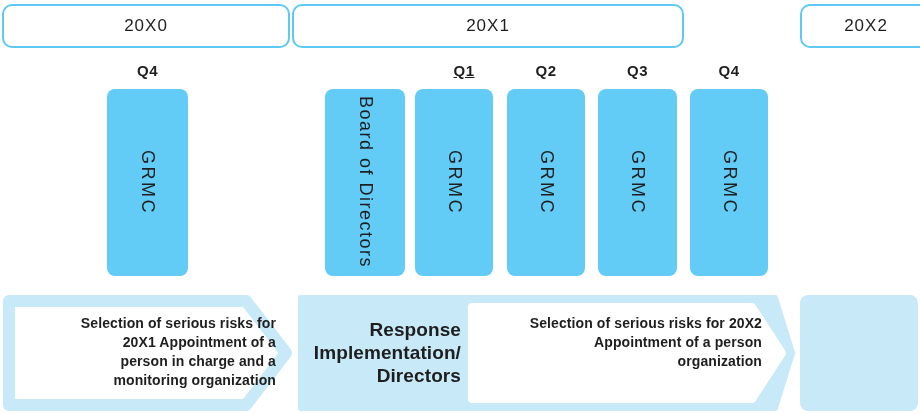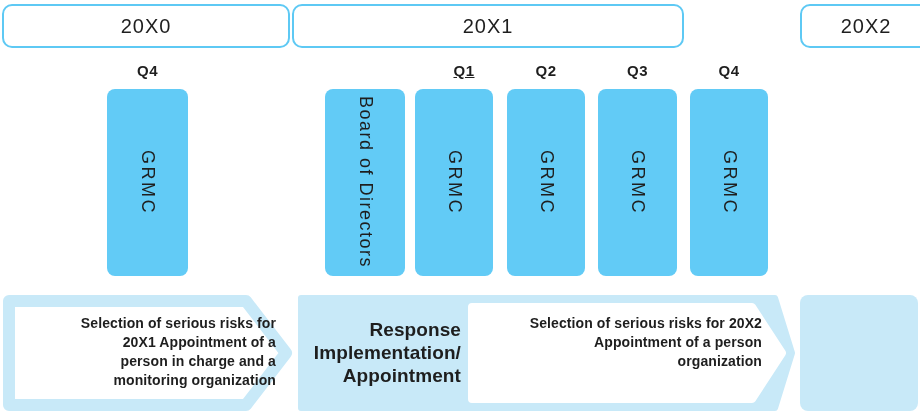--- a/index.html
+++ b/index.html
@@ -14,21 +14,21 @@
     position:relative;width:920px;height:414px;overflow:hidden;
     background:var(--bg);
     font-family:"Liberation Sans",sans-serif;
     color:var(--text-dark);
   }
   
   .year-box{
     position:absolute;top:4px;height:44px;box-sizing:border-box;
     background:#fff;border:2px solid var(--box-border);border-radius:10px;
     display:flex;align-items:center;justify-content:center;
-    font-size:20px;letter-spacing:1px;font-weight:400;
+    font-size:17px;letter-spacing:1px;font-weight:400;
   }
   .yb-0{left:2px;width:288px;}
   .yb-1{left:292px;width:392px;}
   .yb-2{left:800px;width:132px;}
   
   .q-label{
     position:absolute;top:61px;height:19px;
     display:flex;align-items:center;justify-content:center;
     font-size:15px;font-weight:600;letter-spacing:0.5px;
   }
@@ -120,21 +120,21 @@
   <div class="txt t-left">
     <span class="line">Selection of serious risks for</span>
     <span class="line">20X1 Appointment of a</span>
     <span class="line">person in charge and a</span>
     <span class="line">monitoring organization</span>
   </div>
 
   <div class="txt t-band">
     <span class="line">Response</span>
     <span class="line">Implementation/</span>
-    <span class="line">Appointment</span>
+    <span class="line">Directors</span>
   </div>
 
   <div class="txt t-white">
     <span class="line">Selection of serious risks for 20X2</span>
     <span class="line">Appointment of a person</span>
     <span class="line">organization</span>
   </div>
 
 </div>
 

